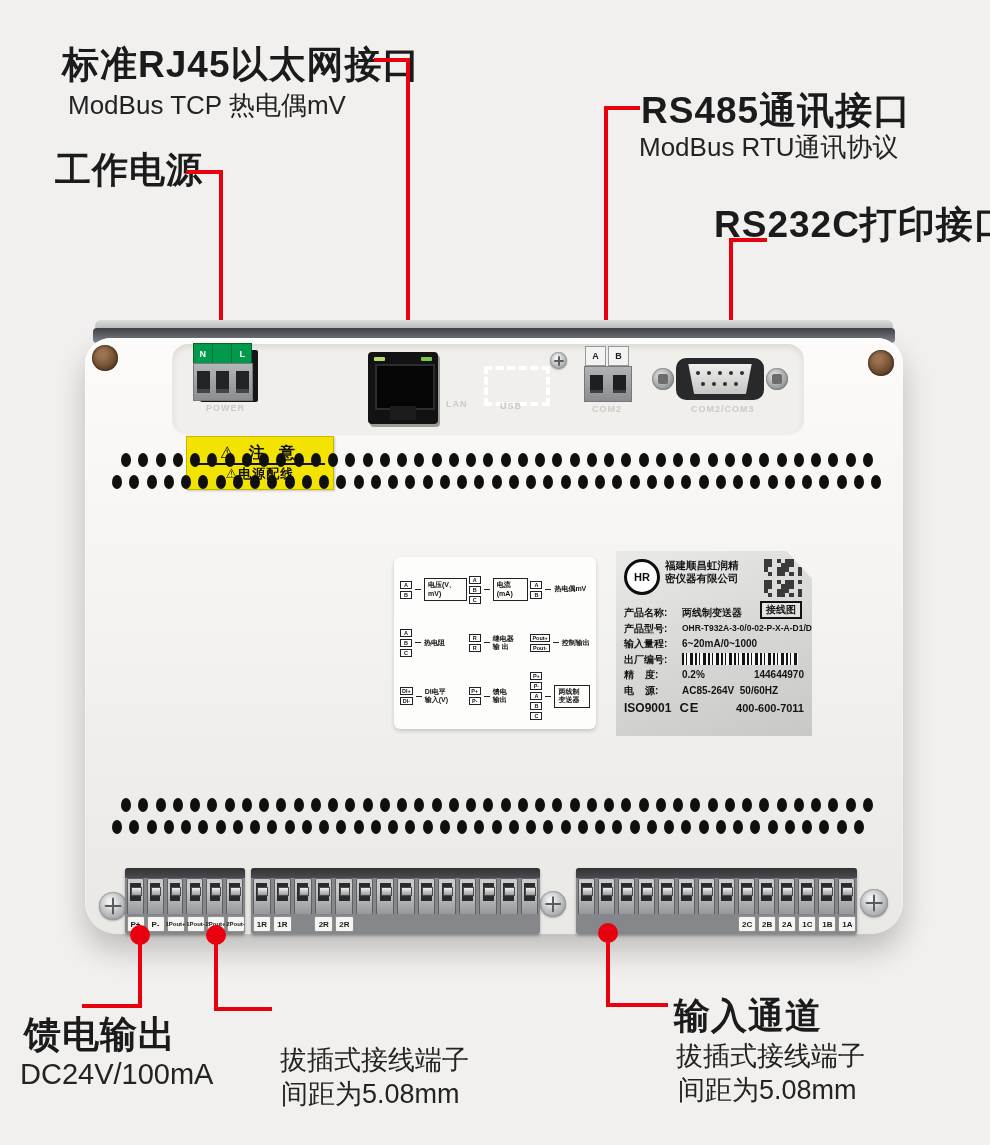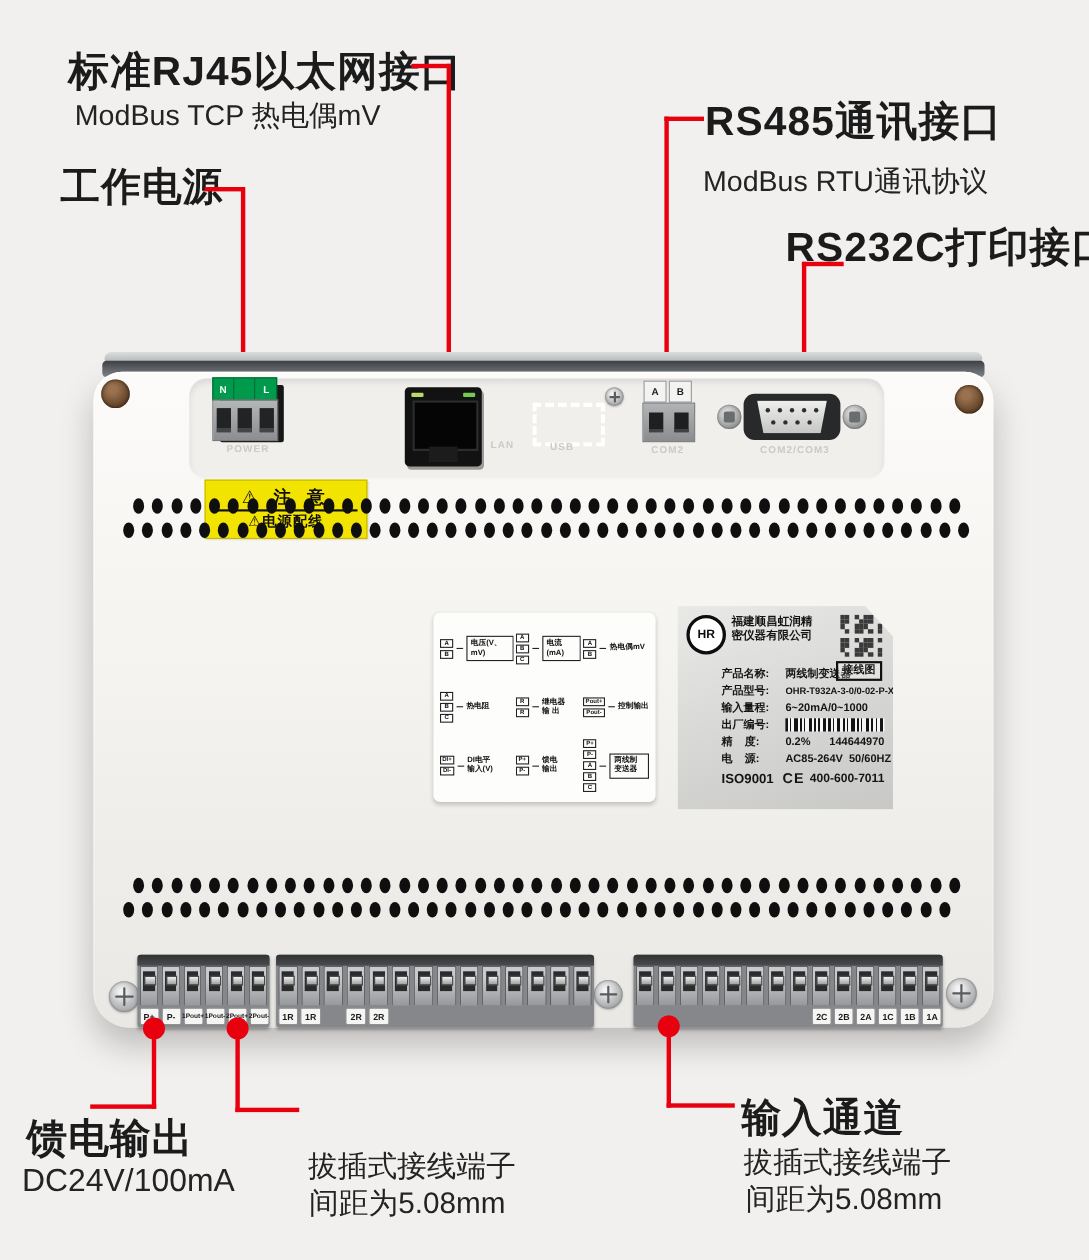--- a/index.html
+++ b/index.html
@@ -76,21 +76,21 @@
        box-shadow:0 2px 4px rgba(0,0,0,.18);padding:8px 8px 6px 8px;box-sizing:border-box;color:#141414;}
   .pl-head{display:flex;align-items:flex-start;gap:5px;}
   .hr-logo{width:30px;height:30px;border:3px solid #0d0d0d;border-radius:50%;display:flex;align-items:center;justify-content:center;
        font-size:11px;font-weight:700;color:#0d0d0d;flex:none;background:#fff;}
   .company{font-size:10.5px;font-weight:700;line-height:1.25;white-space:nowrap;}
   .qr{width:38px;height:38px;margin-left:auto;display:grid;grid-template-columns:repeat(9,1fr);grid-template-rows:repeat(9,1fr);flex:none;margin-right:2px;}
   .qr i{background:transparent;}
   .qr i.on{background:#3a3a3a;}
   .qr-cap{position:absolute;right:10px;top:50px;border:2px solid #111;font-size:10px;font-weight:700;padding:0 4px;line-height:1.4;background:rgba(255,255,255,.25);}
   .pl-rows{margin-top:8px;}
-  .pl-row{display:flex;align-items:center;font-size:10px;font-weight:700;line-height:1.55;white-space:pre;margin-left:32px;}
+  .pl-row{display:flex;align-items:center;font-size:10px;font-weight:700;line-height:1.55;white-space:pre;}
   .pl-row .k{width:58px;flex:none;}
   .pl-row .right{margin-left:auto;}
   .bcode{width:116px;height:12px;background:repeating-linear-gradient(90deg,#141414 0 2px,#f7f7f7 2px 4px,#141414 4px 5px,#f7f7f7 5px 8px,#141414 8px 11px,#f7f7f7 11px 13px);}
   .ce{font-size:13px;font-weight:700;letter-spacing:1px;margin-left:8px;}
   
   .tblock{position:absolute;background:#85878a;border-radius:3px;box-shadow:0 2px 3px rgba(0,0,0,.3);}
   .tbar{position:absolute;left:0;top:0;width:100%;height:10px;background:linear-gradient(180deg,#2f3133,#4a4c4f);border-radius:3px 3px 0 0;}
   .slats{position:absolute;left:2px;top:10px;right:2px;height:36px;display:flex;gap:3px;}
   .slat{flex:1;background:linear-gradient(180deg,#c8cacc 0 30%,#96989b);border:1px solid #5e6063;border-bottom:none;border-radius:2px 2px 0 0;position:relative;}
   .slat .op{position:absolute;left:15%;top:4px;width:70%;height:18px;background:#2a2b2c;}
@@ -99,21 +99,21 @@
 </style>
 </head>
 <body>
 
 <div id="stage">
 
   <div class="ann-title" style="left:62px;top:40px;">标准RJ45以太网接口</div>
   <div class="ann-sub" style="left:68px;top:88px;">ModBus TCP 热电偶mV</div>
   <div class="ann-title" style="left:55px;top:146px;font-size:36px;">工作电源</div>
   <div class="ann-title" style="left:641px;top:86px;">RS485通讯接口</div>
-  <div class="ann-sub" style="left:639px;top:148px;">ModBus RTU通讯协议</div>
+  <div class="ann-sub" style="left:639px;top:130px;">ModBus RTU通讯协议</div>
   <div class="ann-title" style="left:714px;top:200px;">RS232C打印接口</div>
 
   <div class="rline" style="left:374px;top:58px;width:36px;height:4px;"></div>
   <div class="rline" style="left:406px;top:58px;width:4px;height:280px;"></div>
   <div class="rdot" style="left:398px;top:327px;"></div>
   <div class="rline" style="left:186px;top:170px;width:36px;height:4px;"></div>
   <div class="rline" style="left:219px;top:170px;width:4px;height:168px;"></div>
   <div class="rdot" style="left:211px;top:328px;"></div>
   <div class="rline" style="left:604px;top:106px;width:36px;height:4px;"></div>
   <div class="rline" style="left:604px;top:106px;width:4px;height:232px;"></div>

